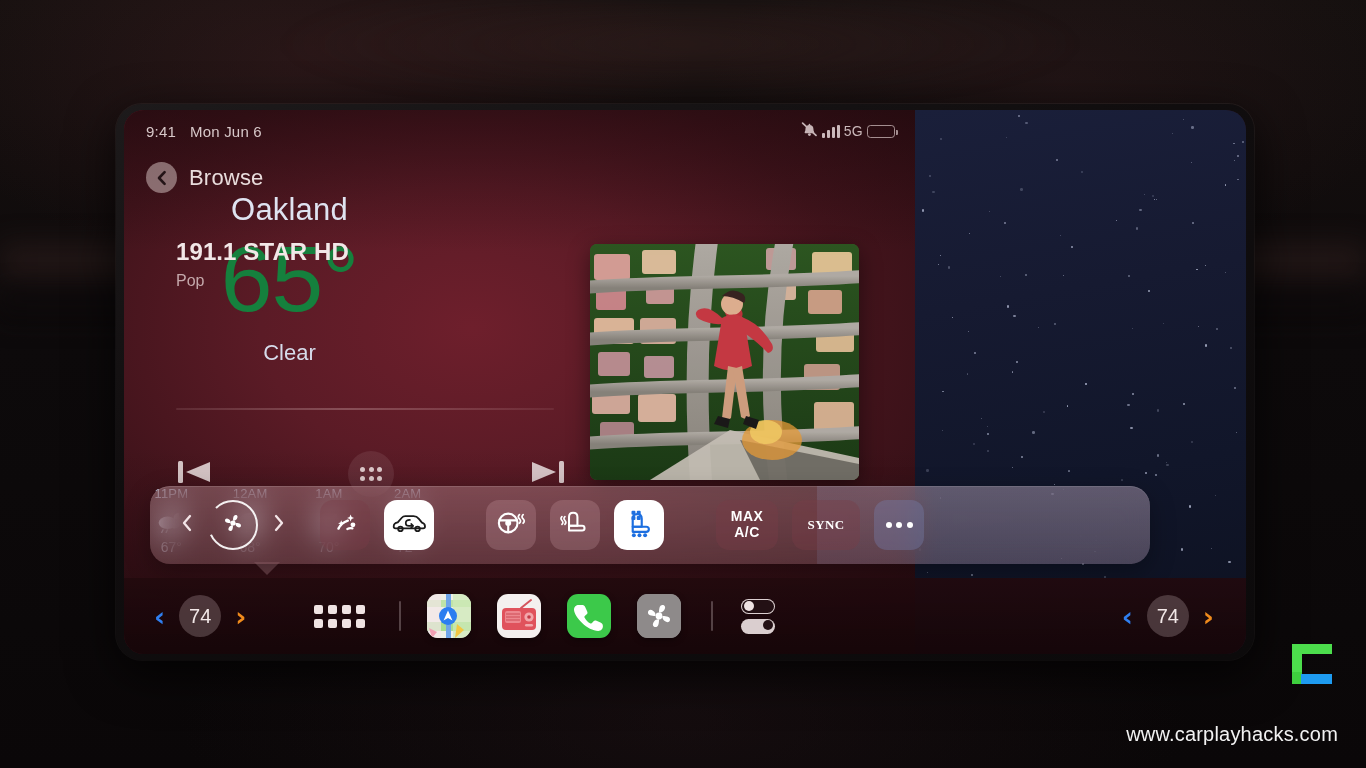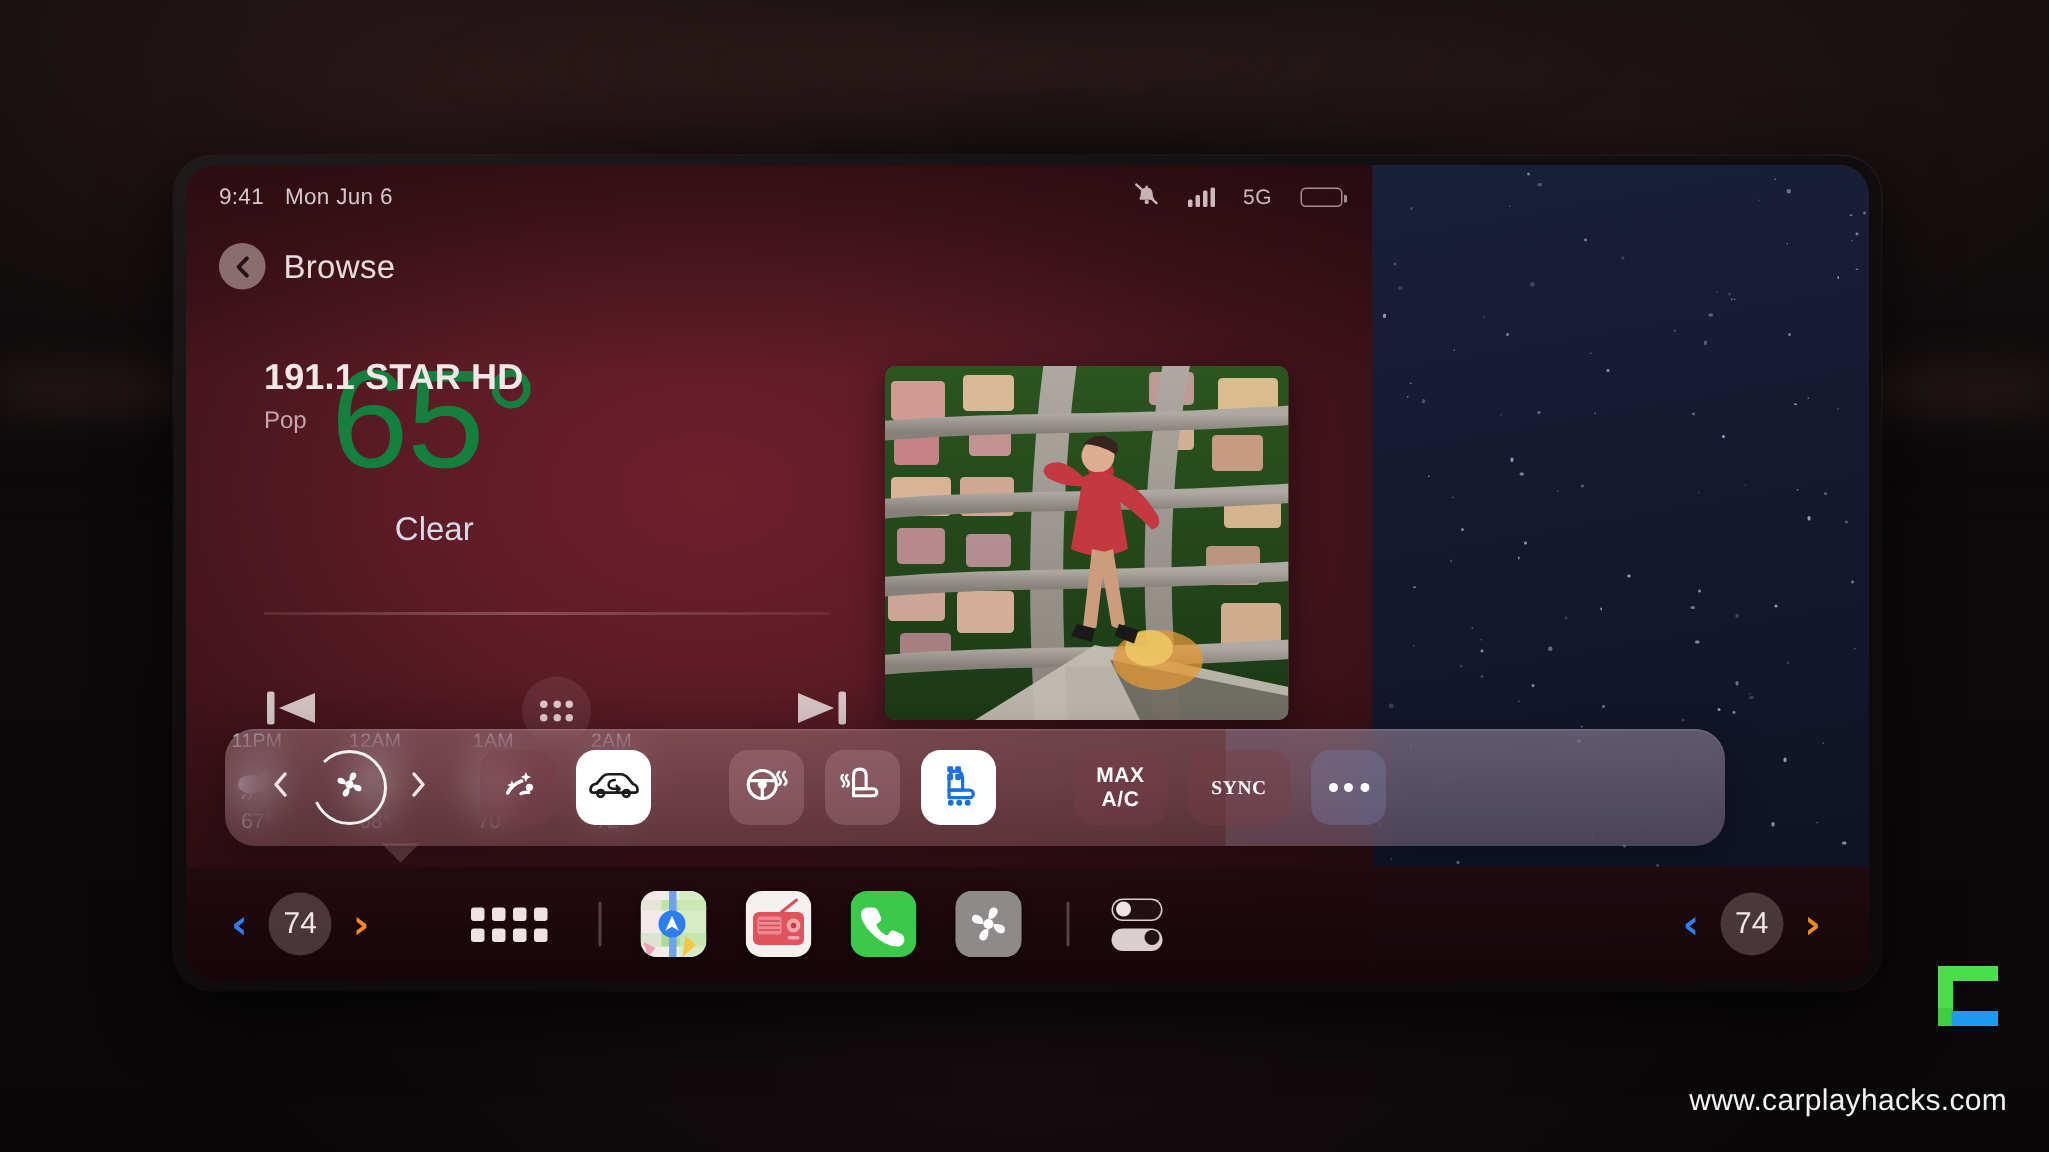--- a/index.html
+++ b/index.html
@@ -65,21 +65,21 @@
   .star-dot { position:absolute; background:#cfd6ef; border-radius:50%; opacity:0.55; }
 
   
   #statusbar {
     position:absolute; left:0; top:0; width:791px; height:42px;
     display:flex; align-items:center; z-index:6;
     color:#cdbdbf; font-size:15px; letter-spacing:0.2px;justify-content:flex-end;
   }
   #sb-time { margin-left:22px; font-weight:400; color:#d7c8c9; }
   #sb-date { margin-left:14px; color:#d7c8c9; }
-  #sb-right { margin-left:auto; margin-right:20px; display:flex; align-items:center; gap:19px; }
+  #sb-right { margin-left:auto; margin-right:20px; display:flex; align-items:center; gap:4px; }
   .sig-bars { display:flex; align-items:flex-end; gap:2px; height:13px; }
   .sig-bars i { width:3px; background:#cbb9bb; border-radius:1px; display:block; }
   .sig-bars i:nth-child(1){height:5px}
   .sig-bars i:nth-child(2){height:8px}
   .sig-bars i:nth-child(3){height:11px}
   .sig-bars i:nth-child(4){height:13px}
   #sb-net { font-size:14px; color:#cbb9bb; letter-spacing:0.3px; }
   #sb-batt {
     width:28px; height:13px; border:1.4px solid rgba(205,185,187,0.75);
     border-radius:3.5px; position:relative; padding:1.5px;
@@ -520,20 +520,21 @@
       <span>
         <svg width="36" height="30" viewBox="0 0 36 30">
           <rect x="29" y="4" width="5" height="22" rx="1.5" fill="#ded0d1"></rect>
           <path d="M2 5 L2 25 L26 15 Z" fill="#ded0d1"></path>
         </svg>
       </span>
     </div>
   </div>
 
   <div id="wx">
+    <div id="wx-city">Oakland</div>
     <div id="wx-temp">65°</div>
     <div id="wx-cond">Clear</div>
     <div id="wx-hours">
       <div class="wx-hour">
         <div class="h-lbl">11PM</div>
         <div class="h-ico">
           <svg width="30" height="24" viewBox="0 0 34 26">
             <path d="M26 4a6 6 0 1 0 5.4 8.6A7 7 0 0 1 26 4z" fill="#e7eaf5"></path>
             <ellipse cx="13" cy="15" rx="10" ry="7" fill="#d7dcec"></ellipse>
             <ellipse cx="21" cy="16" rx="7" ry="5.4" fill="#c8cee2"></ellipse>

